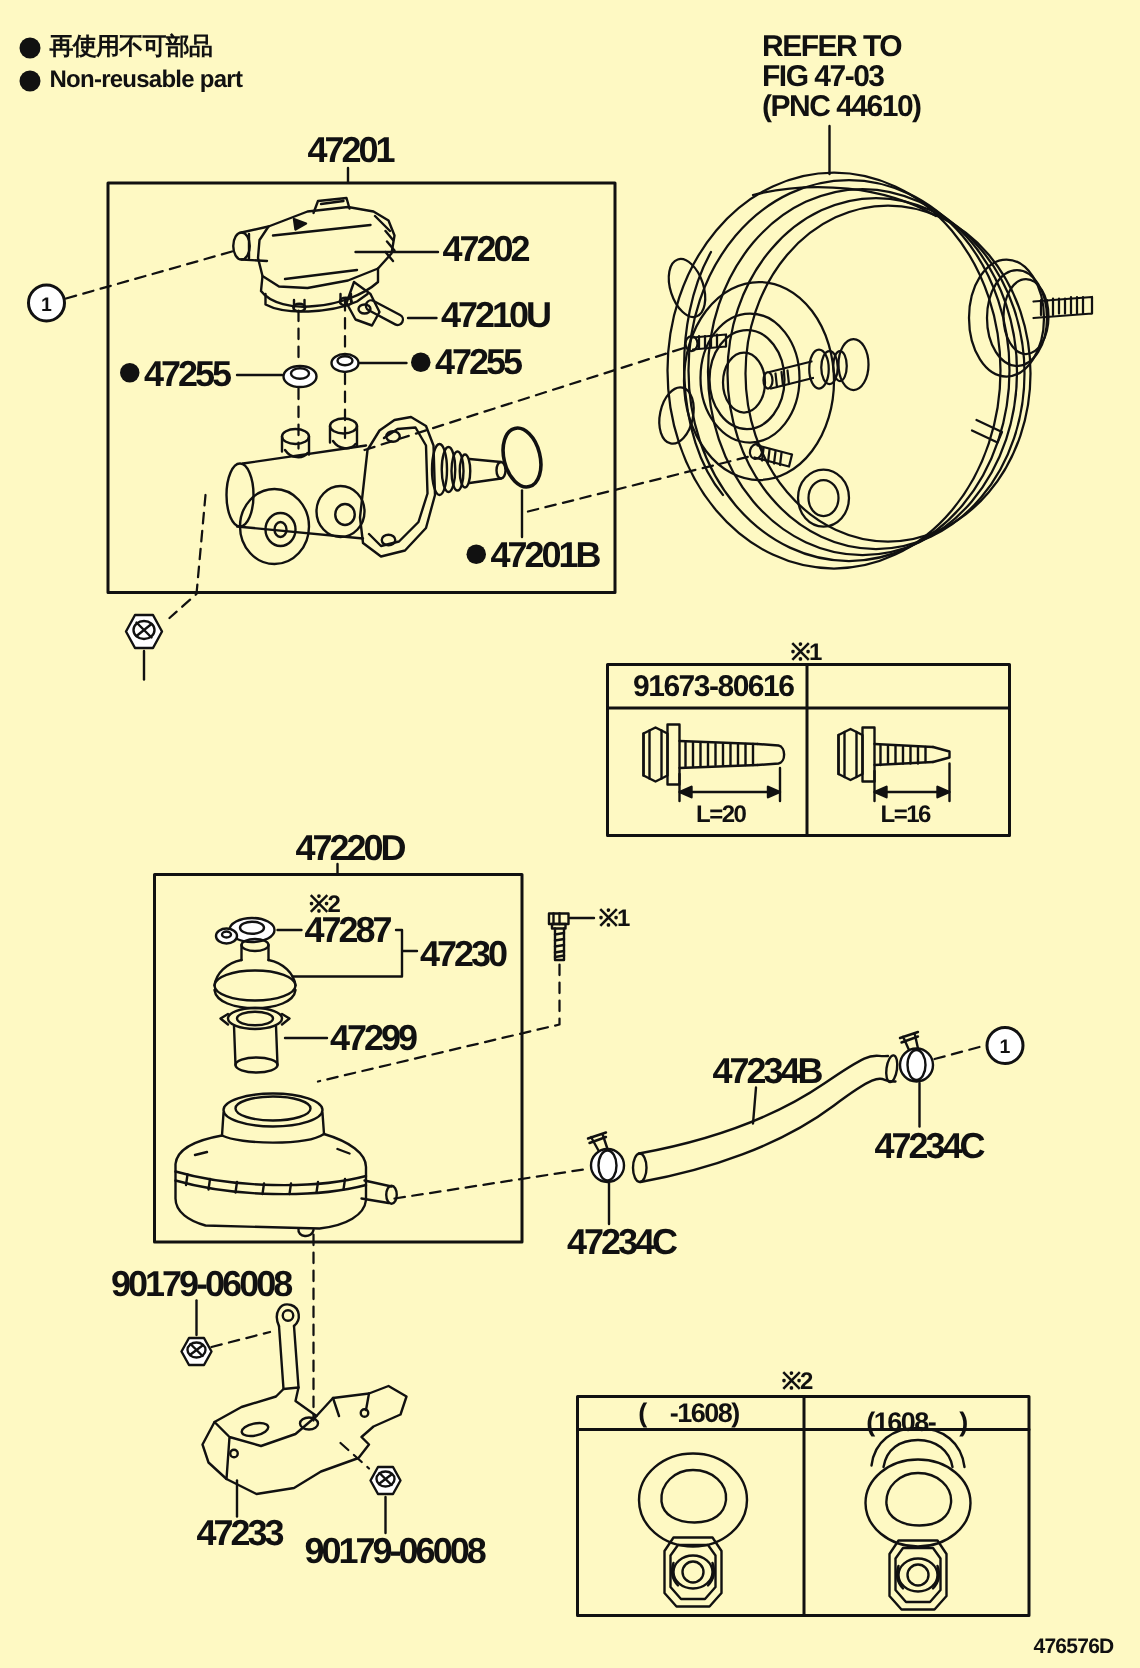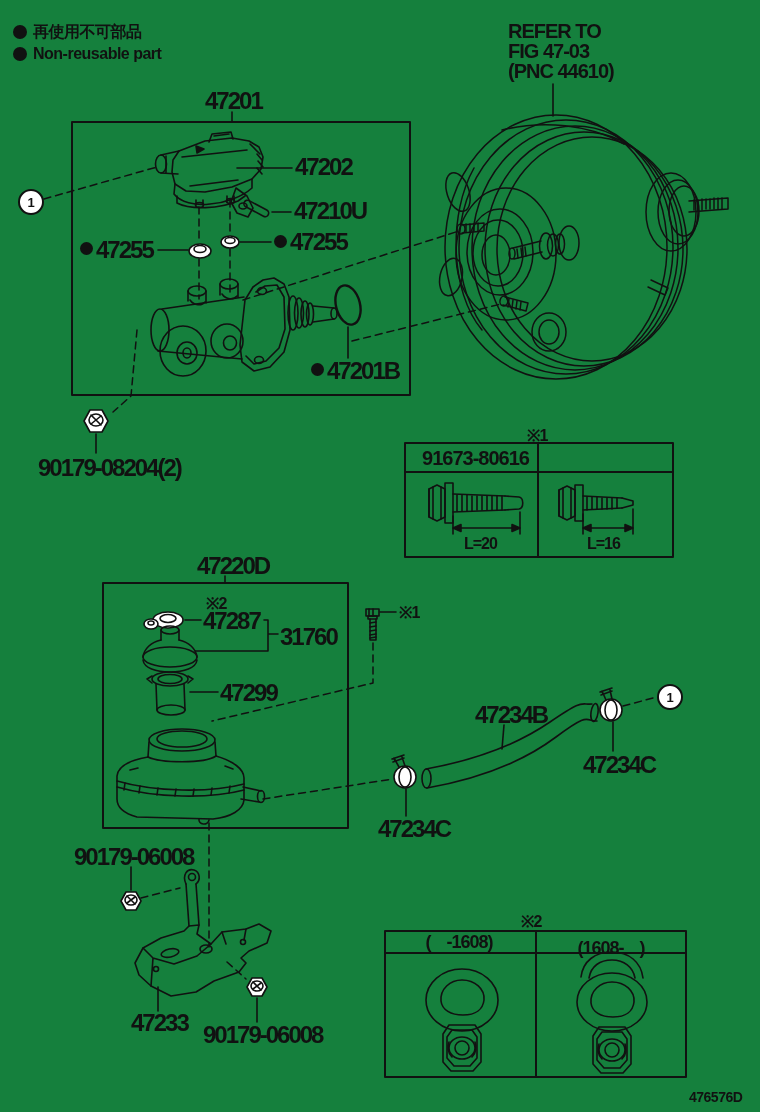--- a/index.html
+++ b/index.html
@@ -1,16 +1,16 @@
 <!DOCTYPE html>
 <html><head>
 <meta charset="utf-8">
 <style>
   html,body{margin:0;padding:0;background:#e8e8e8;}
-  #canvas{position:relative;width:760px;height:1112px;background:#15803d;overflow:hidden;
+  #canvas{position:relative;width:760px;height:1112px;background:#fef9c3;overflow:hidden;
           font-family:"Liberation Sans",sans-serif;color:#111;}
   #art{position:absolute;left:0;top:0;z-index:1;}
   .lbl{position:absolute;z-index:2;font-weight:bold;color:#111;white-space:pre;}
   .pn {font-size:24px;line-height:24px;letter-spacing:-2px;}
   .pnm{font-size:20px;line-height:20px;letter-spacing:-1px;}
   .pns{font-size:16px;line-height:21px;letter-spacing:-0.5px;}
   .ref{font-size:16px;line-height:16px;letter-spacing:-1px;}
   .dim{font-size:16px;line-height:16px;letter-spacing:-1px;text-align:right;}
   .hdr{font-size:18px;line-height:18px;letter-spacing:-1px;}
   .ftr{font-size:14px;line-height:14px;letter-spacing:-0.5px;}
@@ -318,25 +318,24 @@
 
   <div class="lbl pn" style="left:205px;top:89px">47201</div>
   <div class="lbl pn" style="left:295px;top:155px">47202</div>
   <div class="lbl pn" style="left:294px;top:199px">47210U</div>
   <span class="dot" style="left:80px;top:242px;width:13px;height:13px"></span>
   <div class="lbl pn" style="left:96px;top:238px">47255</div>
   <span class="dot" style="left:274px;top:235px;width:13px;height:13px"></span>
   <div class="lbl pn" style="left:290px;top:230px">47255</div>
   <span class="dot" style="left:311px;top:363px;width:13px;height:13px"></span>
   <div class="lbl pn" style="left:327px;top:359px">47201B</div>
-  <div class="lbl pn" style="left:38px;top:456px">90179-08204(2)</div>
   <div class="lbl pn" style="left:197px;top:554px">47220D</div>
   <div class="lbl ref" style="left:206px;top:596px">※2</div>
   <div class="lbl pn" style="left:203px;top:609px">47287</div>
-  <div class="lbl pn" style="left:280px;top:625px">31760</div>
+  <div class="lbl pn" style="left:280px;top:625px">47230</div>
   <div class="lbl pn" style="left:220px;top:681px">47299</div>
   <div class="lbl ref" style="left:399px;top:605px">※1</div>
   <div class="lbl pn" style="left:475px;top:703px">47234B</div>
   <div class="lbl pn" style="left:583px;top:753px">47234C</div>
   <div class="lbl pn" style="left:378px;top:817px">47234C</div>
   <div class="lbl pn" style="left:74px;top:845px">90179-06008</div>
   <div class="lbl pn" style="left:131px;top:1011px">47233</div>
   <div class="lbl pn" style="left:203px;top:1023px">90179-06008</div>
 
   <div class="lbl ref" style="left:527px;top:428px">※1</div>

